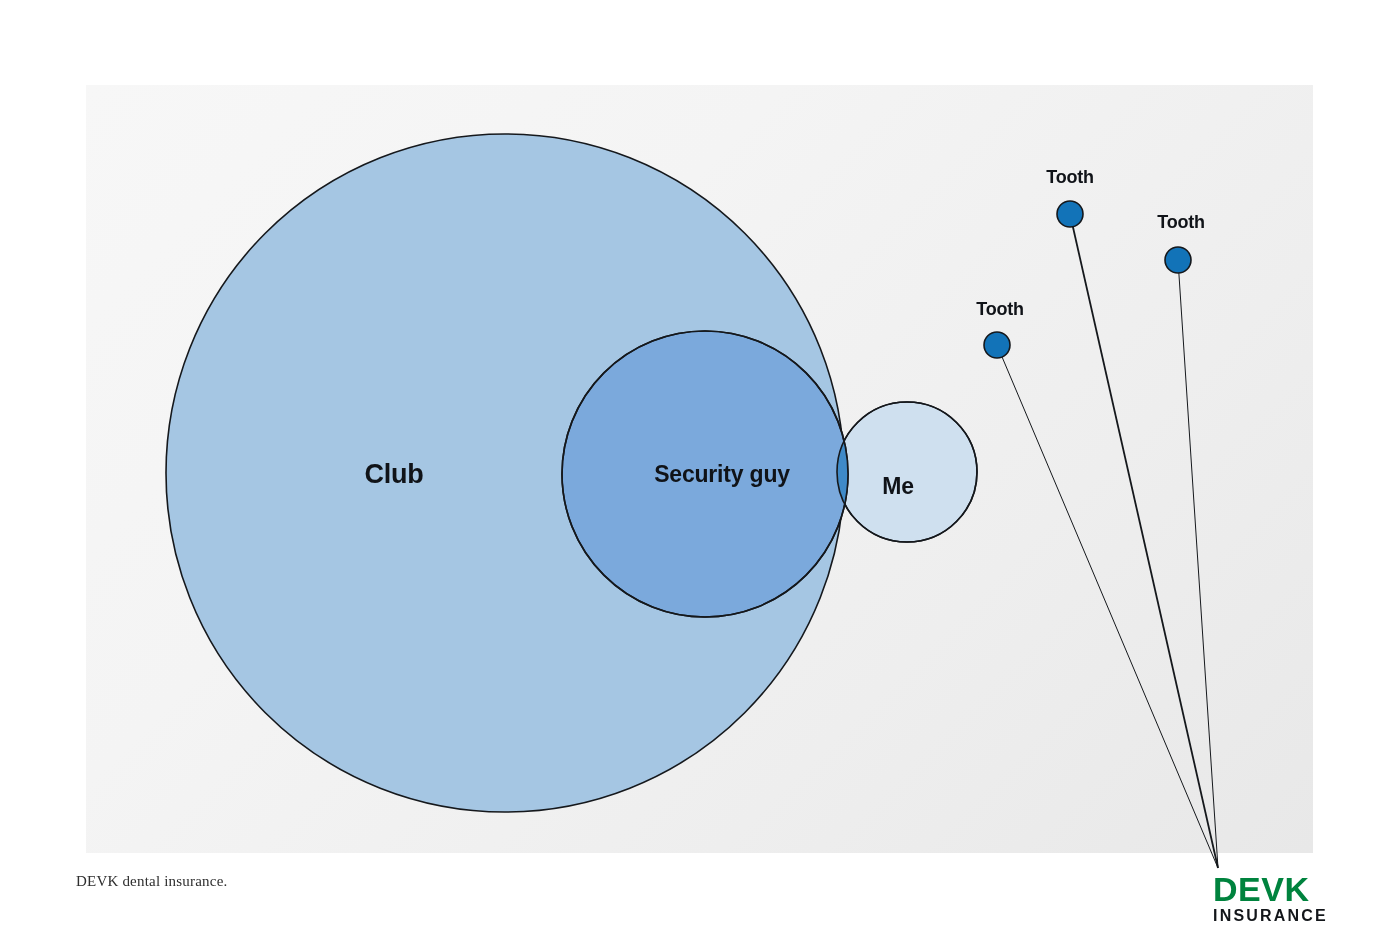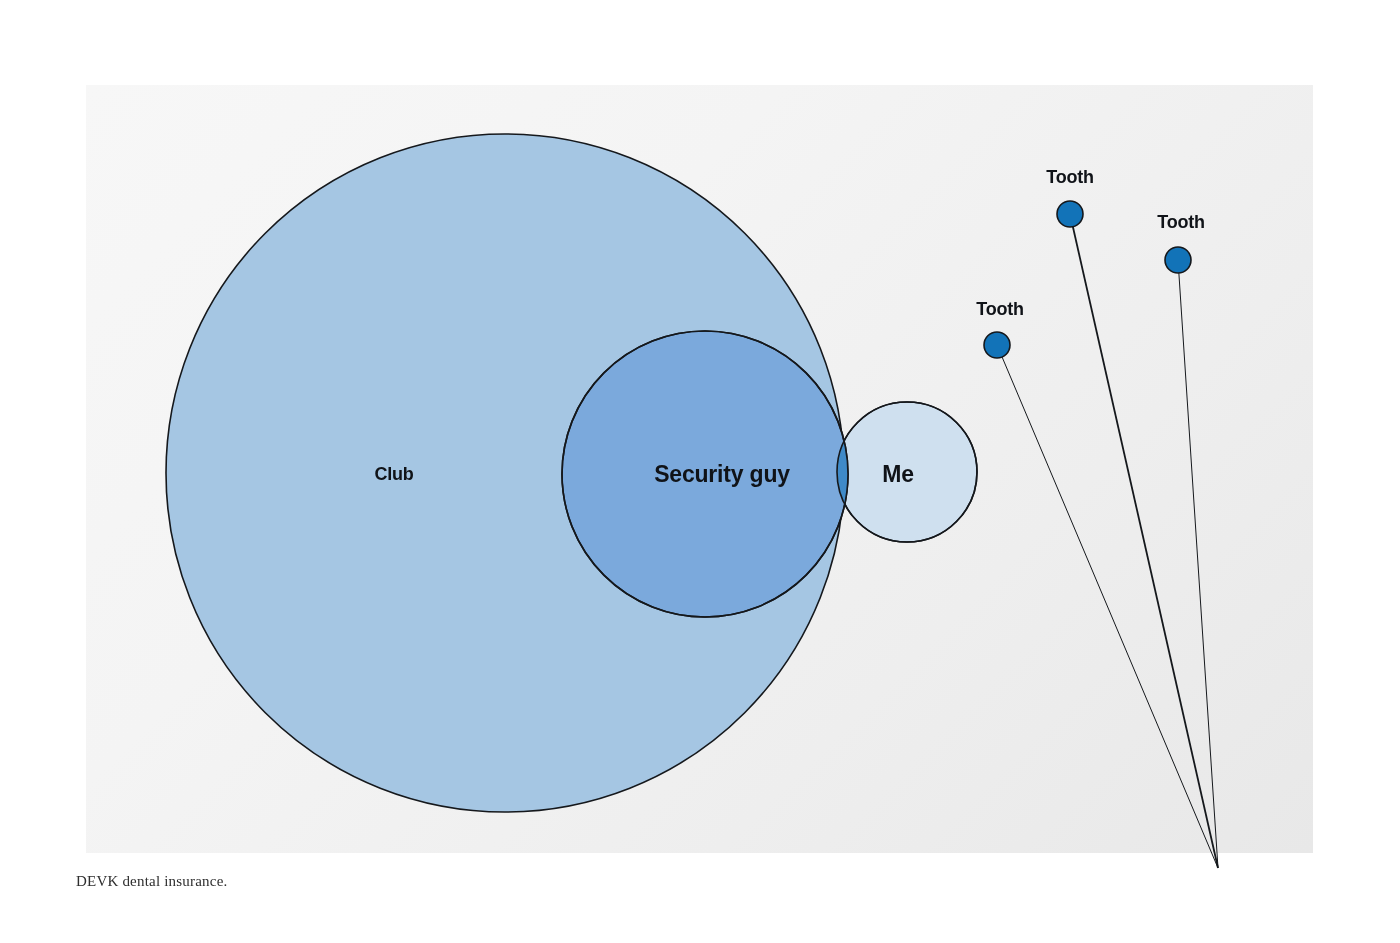--- a/index.html
+++ b/index.html
@@ -33,21 +33,21 @@
   }
   .venn-label {
     position: absolute;
     font-family: "Liberation Sans", sans-serif;
     font-weight: bold;
     color: #101318;
     white-space: nowrap;
     transform: translate(-50%, -50%);
     letter-spacing: -0.2px;
   }
-  #label-club   { left: 394px; top: 474px; font-size: 18px; }
+  #label-club   { left: 394px; top: 474px; font-size: 27px; }
   #label-security { left: 705px; top: 474px; font-size: 23px; }
   #label-me     { left: 898px; top: 474px; font-size: 23px; }
 
   .tooth-label {
     position: absolute;
     font-family: "Liberation Sans", sans-serif;
     font-weight: bold;
     font-size: 18px;
     color: #101318;
     white-space: nowrap;
@@ -127,22 +127,26 @@
       </g>
     <g id="callout-dots">
         <circle cx="997" cy="345" r="13" fill="#1273b8" stroke="#15181c" stroke-width="1.6"></circle>
         <circle cx="1070" cy="214" r="13" fill="#1273b8" stroke="#15181c" stroke-width="1.6"></circle>
         <circle cx="1178" cy="260" r="13" fill="#1273b8" stroke="#15181c" stroke-width="1.6"></circle>
       </g>
   </svg>
 
   <div class="venn-label" id="label-club" style="left: 394px; top: 474px;">Club</div>
   <div class="venn-label" id="label-security" style="left: 705px; top: 474px; margin-left: 17px;">Security guy</div>
-  <div class="venn-label" id="label-me" style="left: 898px; top: 474px;">Me</div>
+  <div class="venn-label" id="label-me" style="left: 898px; top: 486px;">Me</div>
 
   <div class="tooth-label" id="tooth-label-0" style="left: 1000px; top: 309px;">Tooth</div>
   <div class="tooth-label" id="tooth-label-1" style="left: 1070px; top: 177px;">Tooth</div>
   <div class="tooth-label" id="tooth-label-2" style="left: 1181px; top: 222px;">Tooth</div>
 
   <div id="tagline">DEVK dental insurance.</div>
 
+  <div id="logo">
+    <span id="logo-devk">DEVK</span>
+    <span id="logo-insurance">INSURANCE</span>
+  </div>
 
 </div>
 
 </body></html>

